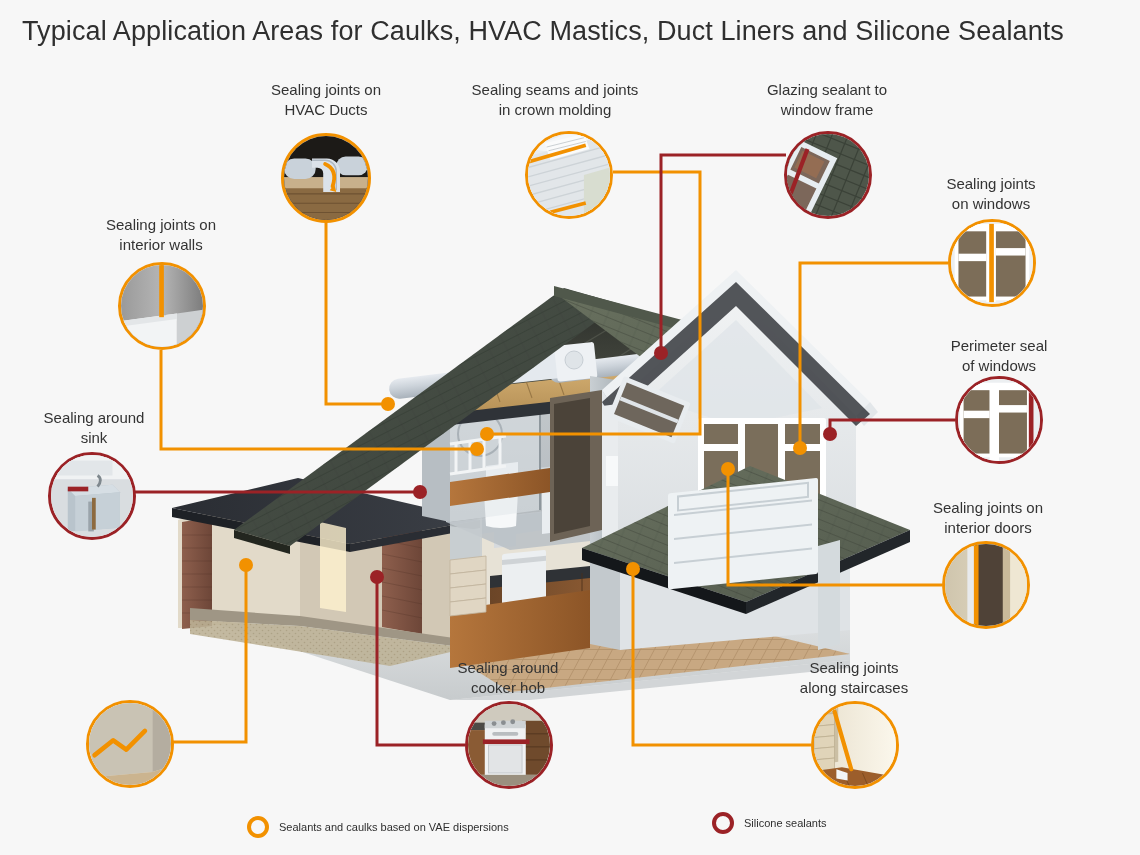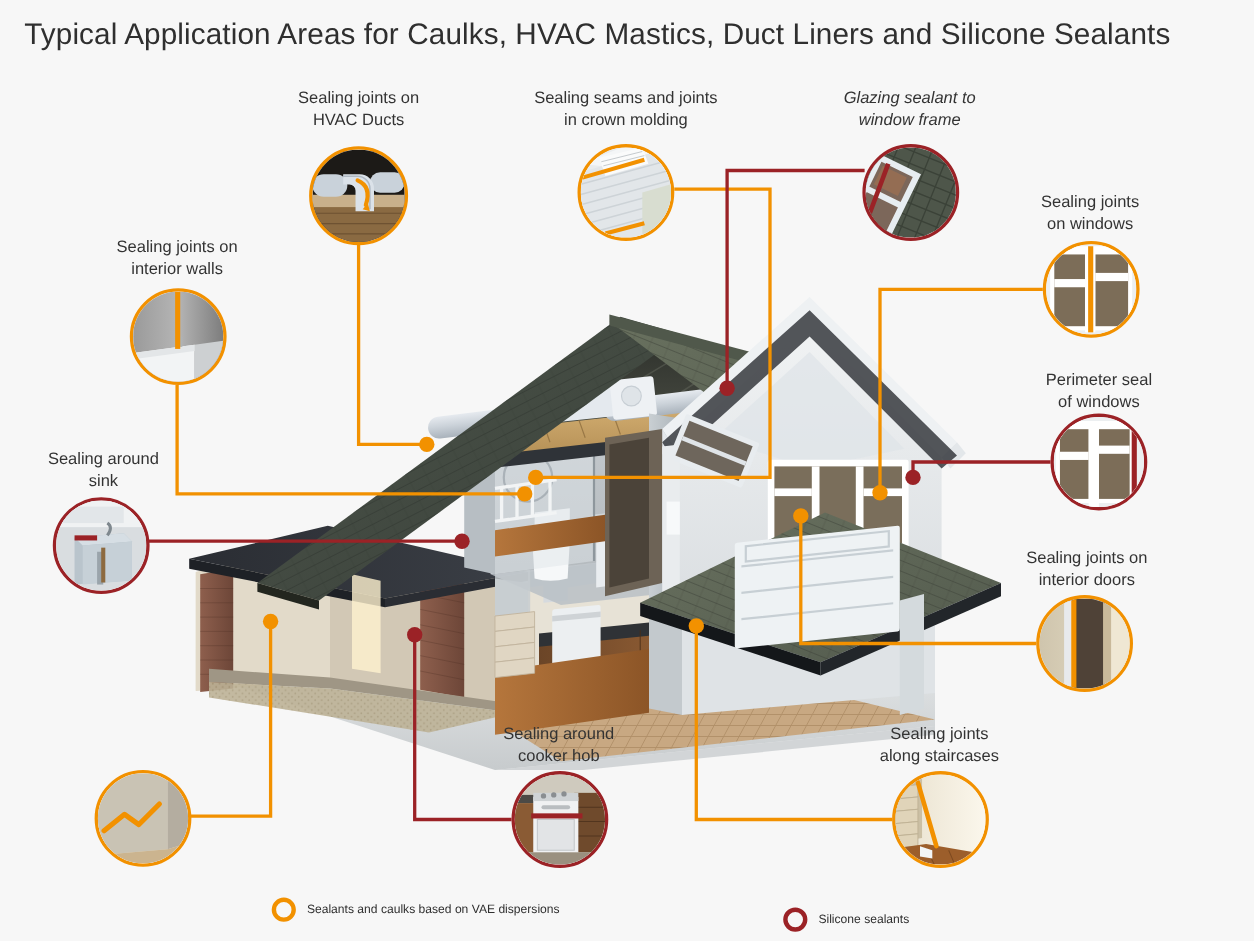--- a/index.html
+++ b/index.html
@@ -344,41 +344,41 @@
       <rect y="44" width="90" height="12" fill="#c8b08b"></rect>
       <rect x="0" y="24" width="34" height="22" rx="11" fill="#c9d2da"></rect>
       <rect x="56" y="22" width="34" height="20" rx="10" fill="#c9d2da"></rect>
       <path d="M30 24 h16 a14 14 0 0 1 14 14 v22 h-18 v-20 a6 6 0 0 0 -6 -6 h-6 Z" fill="#dbe2e9"></path>
       <path d="M30 26 h14 a12 12 0 0 1 12 12 v20" fill="none" stroke="#aeb8c2" stroke-width="1.5"></path>
       <path d="M44 30 q14 6 8 24" stroke="#F29100" stroke-width="4" fill="none" stroke-linecap="round"></path>
       <path d="M49 58 l5 -6 l2 8 Z" fill="#F29100"></path>
     </svg>
   </div>
 
-  <div class="lbl" style="left:453px;top:80px;width:232px;">Sealing seams and joints
+  <div class="lbl" style="left:439px;top:80px;width:232px;">Sealing seams and joints
 in crown molding</div>
   <div class="thumb orange" style="left:525px;top:131px;width:88px;height:88px;">
     <svg class="art" viewBox="0 0 88 88">
       <rect width="88" height="88" fill="#e9ecee"></rect>
       <path d="M0 16 L40 0 L88 0 L88 26 Z" fill="#f4f6f7"></path>
       <path d="M0 24 L88 0 L88 88 L0 88 Z" fill="#e2e6e9"></path>
       <g stroke="#cdd3d7" stroke-width="1.4">
         <path d="M0 36 L88 12 M0 46 L88 22 M0 56 L88 32 M0 66 L88 42 M0 76 L88 52 M0 86 L88 62"></path>
       </g>
       <path d="M18 10 L60 0 L66 16 L24 28 Z" fill="#fafbfb"></path>
       <g stroke="#b9bfc3" stroke-width=".8">
           <path d="M20 14 L60 4 M22 18 L62 8"></path>
         </g>
       <path d="M60 44 L88 36 L88 88 L60 88 Z" fill="#d8ddd0"></path>
       <path d="M0 30 L62 12" stroke="#F29100" stroke-width="4" fill="none"></path>
       <path d="M24 84 L62 74" stroke="#F29100" stroke-width="4" fill="none"></path>
     </svg>
   </div>
 
-  <div class="lbl" style="left:737px;top:80px;width:180px;font-style:italic;">Glazing sealant to
+  <div class="lbl" style="left:737px;top:80px;width:180px;">Glazing sealant to
 window frame</div>
   <div class="thumb red" style="left:784px;top:131px;width:88px;height:88px;">
     <svg class="art" viewBox="0 0 88 88">
       <rect width="88" height="88" fill="#4e564a"></rect>
       <g stroke="#3b4238" stroke-width="1.3" transform="rotate(22 44 44)">
         <path d="M-20 6H110M-20 18H110M-20 30H110M-20 42H110M-20 54H110M-20 66H110M-20 78H110M-20 90H110"></path>
         <path d="M0 -10V100M16 -10V100M32 -10V100M48 -10V100M64 -10V100M80 -10V100"></path>
       </g>
       <g transform="translate(14,10) rotate(26)">
         <rect x="0" y="0" width="40" height="66" fill="#7c675a"></rect>
@@ -544,19 +544,19 @@
       <path d="M24 70 L36 74 L36 82 L24 80 Z" fill="#f3f5f6"></path>
       <path d="M22 8 L40 70" stroke="#F29100" stroke-width="4.5" fill="none" stroke-linecap="round"></path>
     </svg>
   </div>
 
   <div class="legend">
     <div class="lg-item" style="left:247px;top:10px;">
       <span class="ring orange"></span>
       <span>Sealants and caulks based on VAE dispersions</span>
     </div>
-    <div class="lg-item" style="left:712px;top:19px;">
+    <div class="lg-item" style="left:712px;top:6px;">
       <span class="ring red"></span>
       <span>Silicone sealants</span>
     </div>
   </div>
 
 </div>
 
 </body></html>

